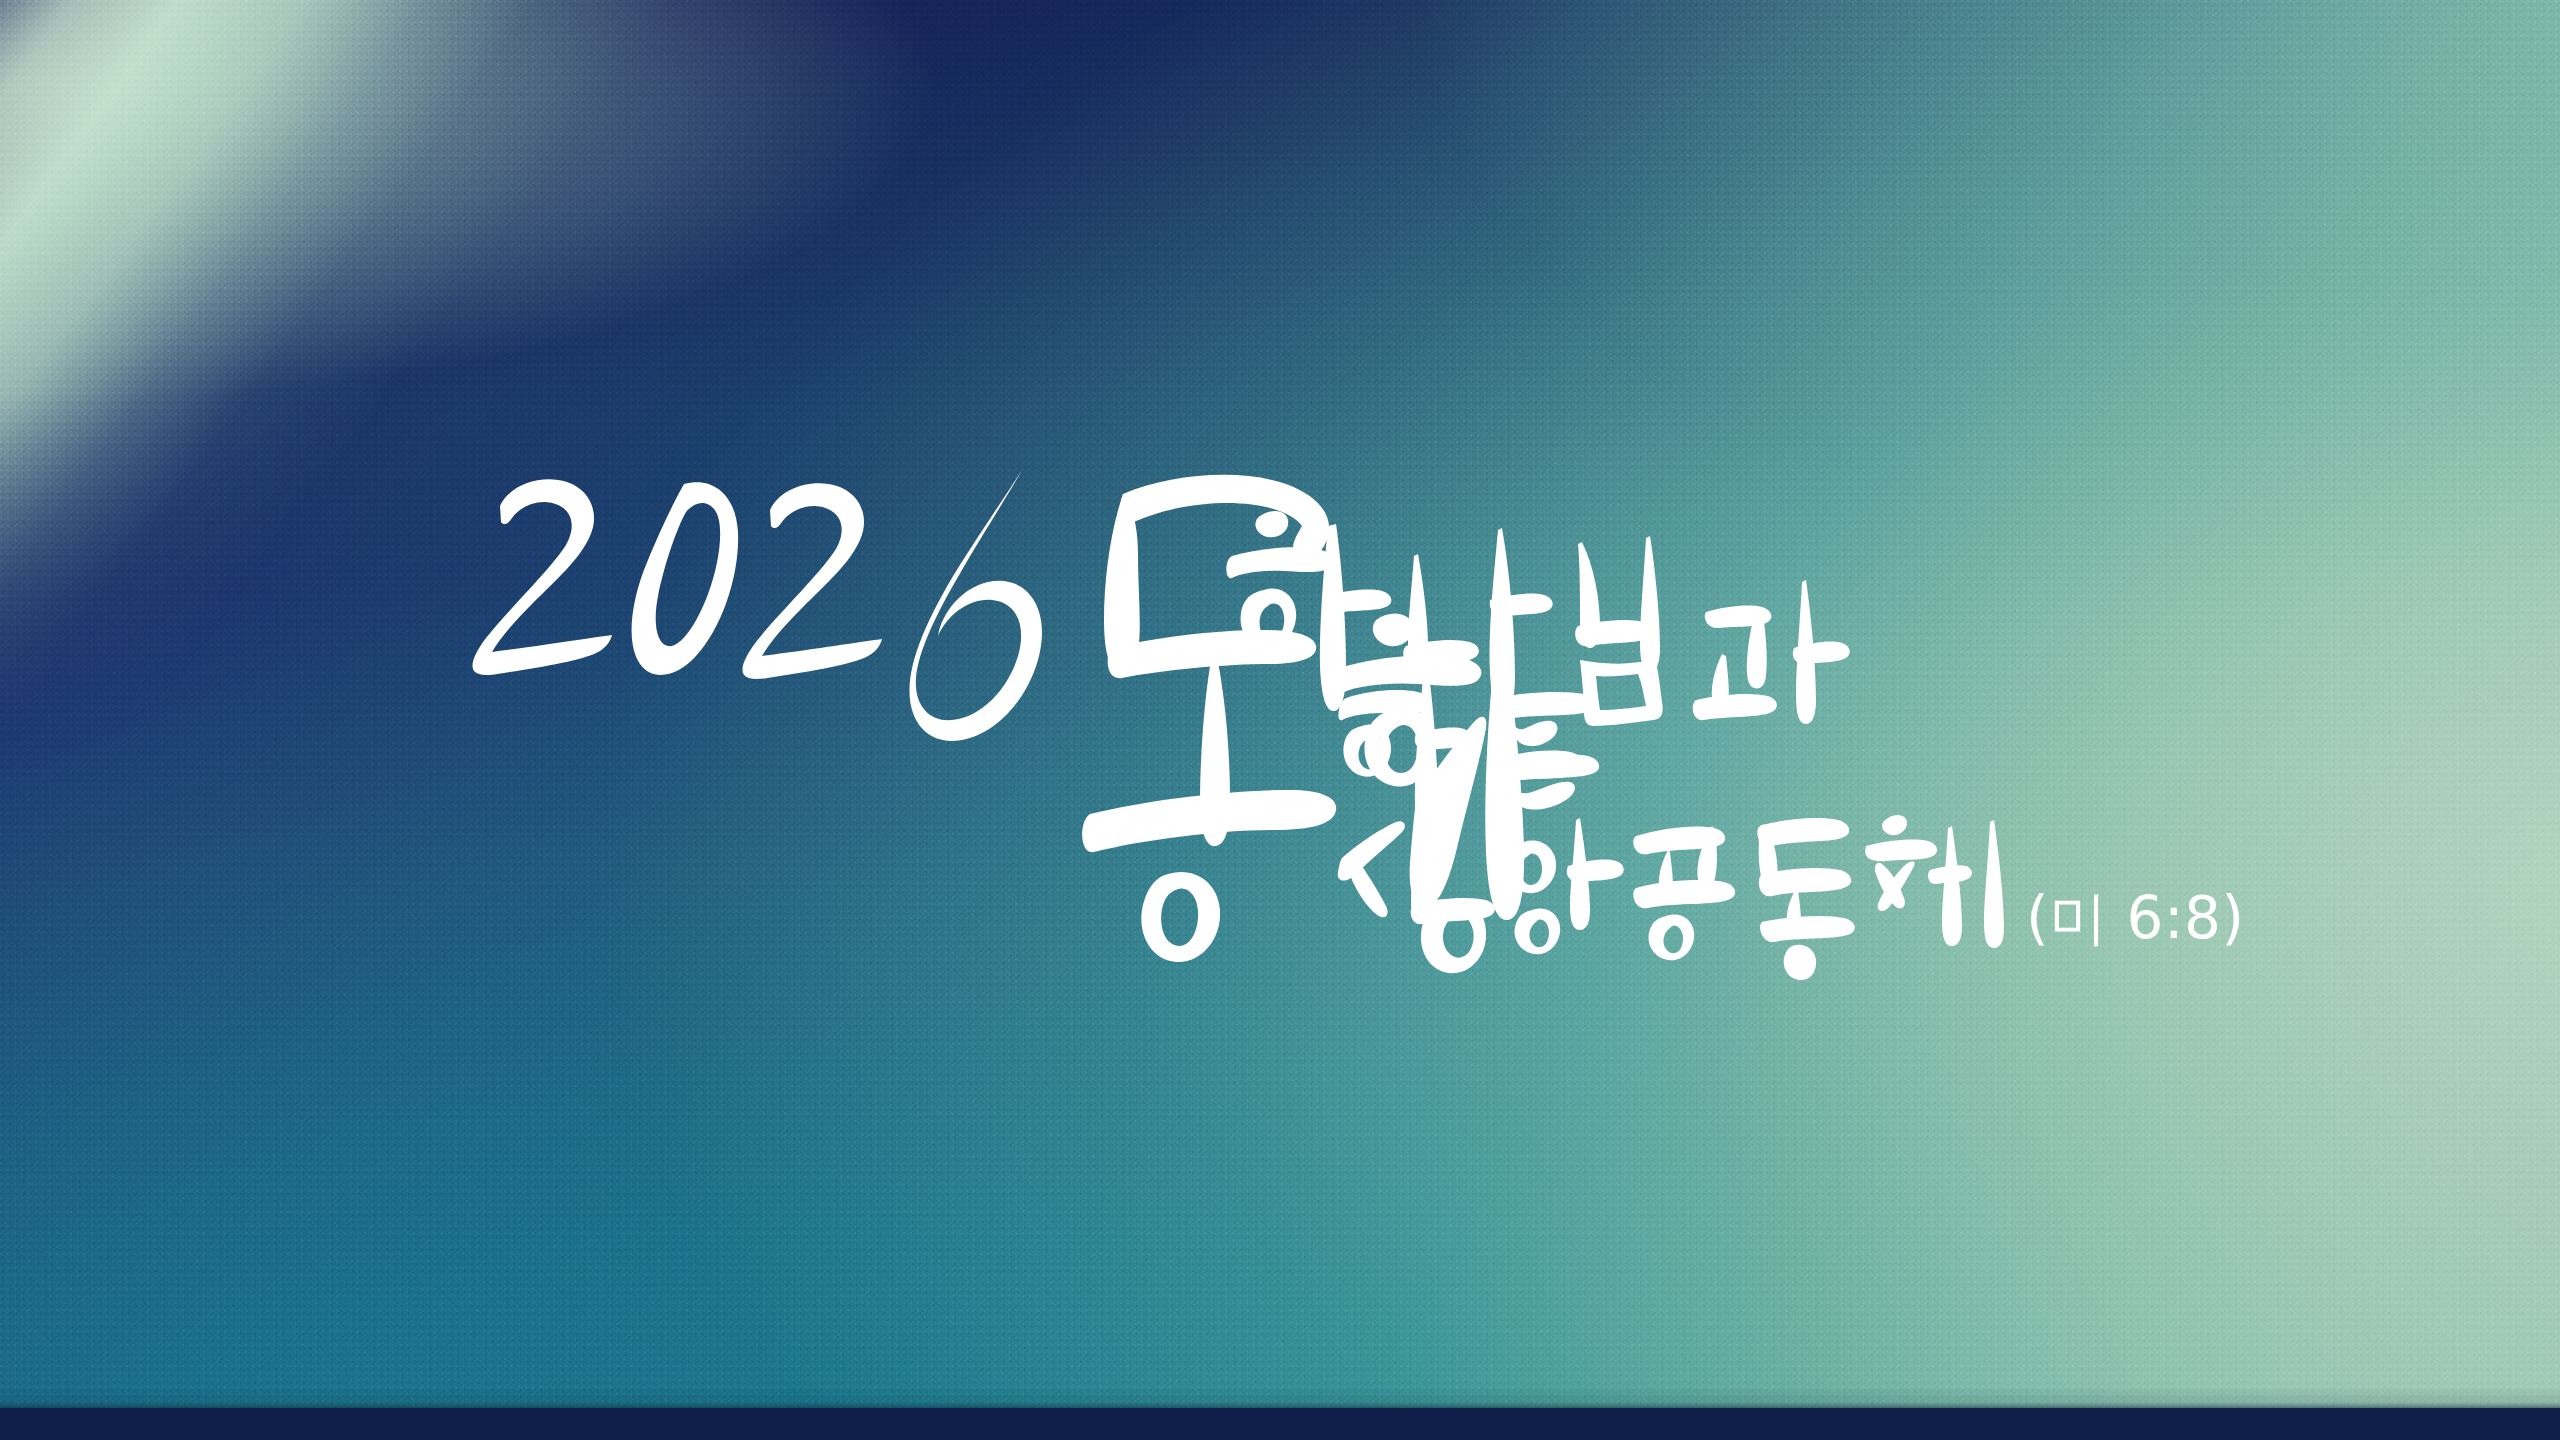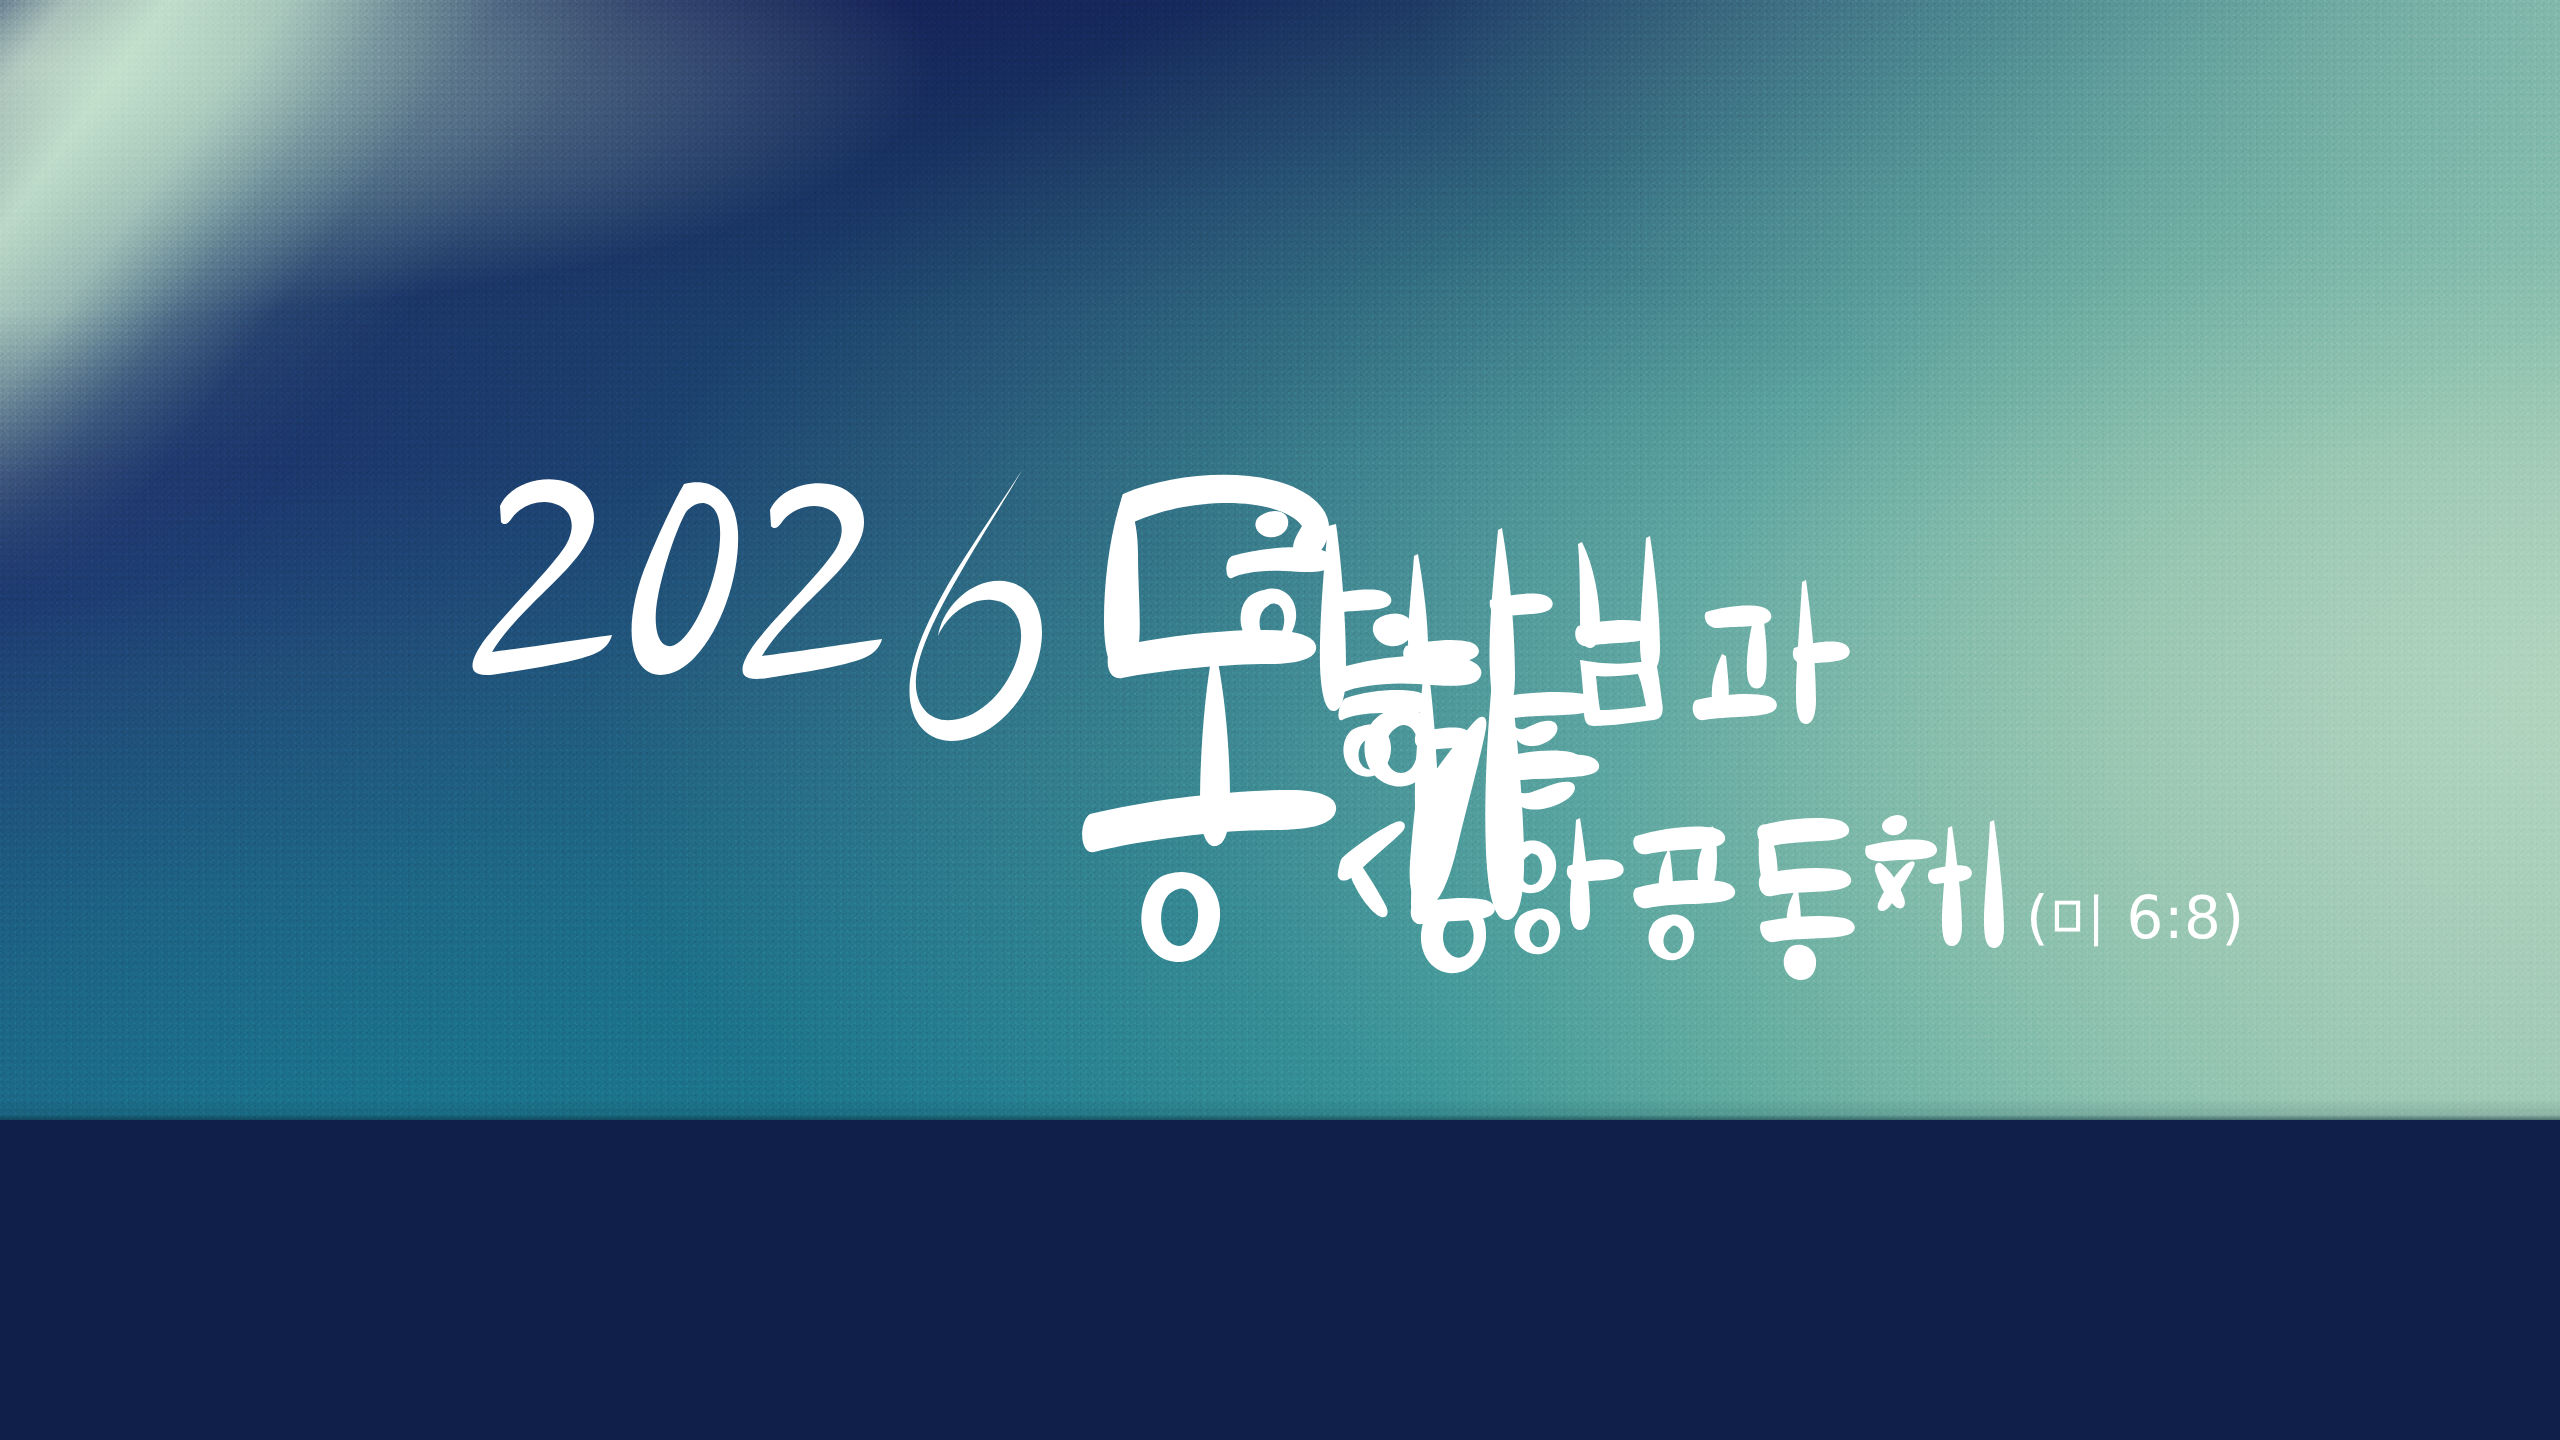--- a/index.html
+++ b/index.html
@@ -8,21 +8,21 @@
   html, body {
     width:2560px; height:1440px;
     overflow:hidden;
     background:#0f1f4a;
     font-family:"Liberation Sans", sans-serif;
   }
 
   
   #poster{
     position:relative;
-    width:2560px; height:1120px;
+    width:2560px; height:1408px;
     overflow:hidden;
     isolation:isolate;
   }
 
   
   .bg-layer{ position:absolute; inset:0; }
 
   
   .bg-base{
     background:

